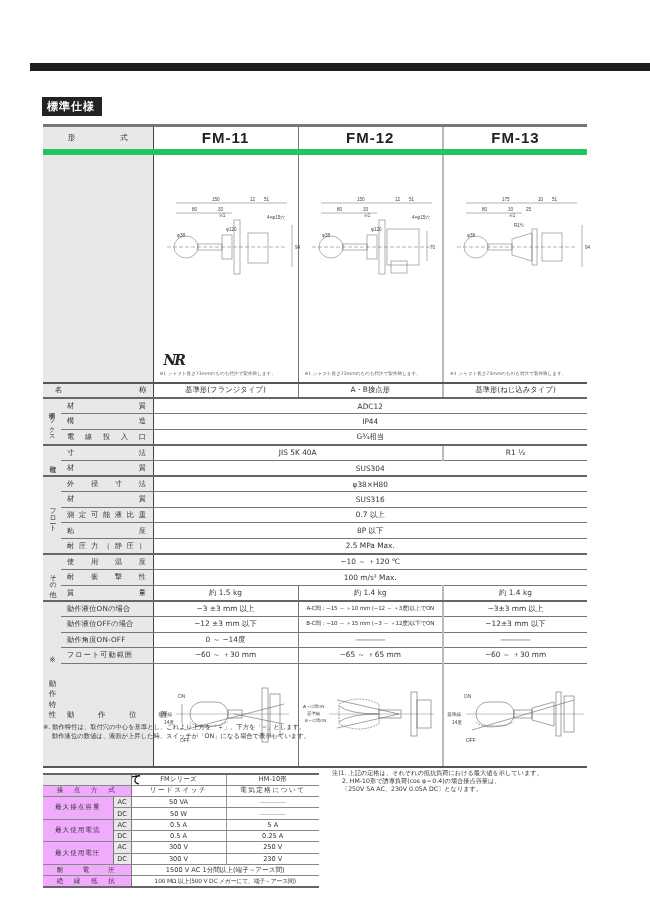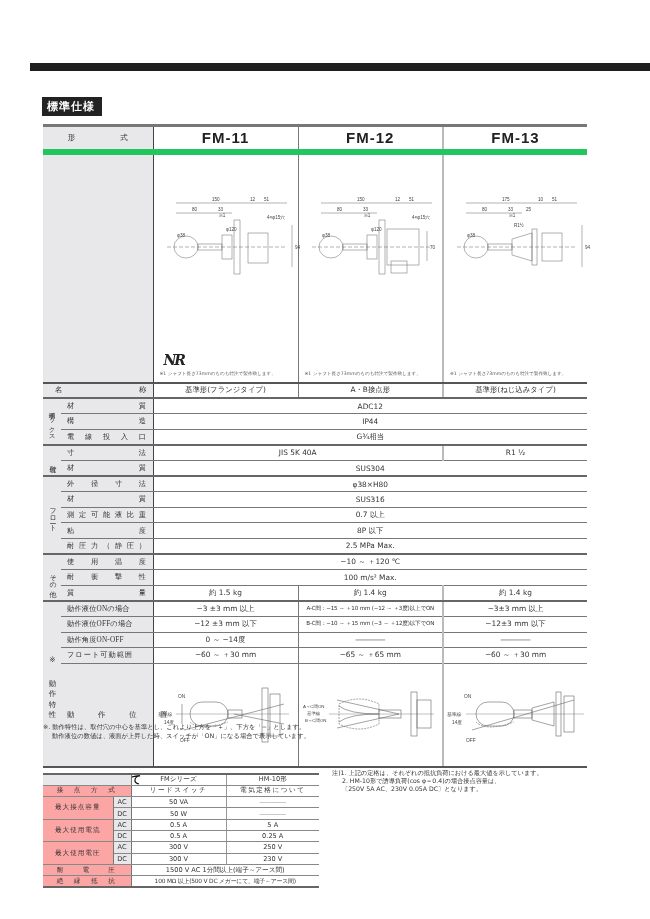--- a/index.html
+++ b/index.html
@@ -3,40 +3,40 @@
 <meta charset="utf-8">
 <style>
   * { box-sizing: border-box; margin: 0; padding: 0; }
   body { width: 650px; height: 919px; background: #fff; font-family: "DejaVu Sans", "Liberation Sans", sans-serif; color: #333; position: relative; overflow: hidden; }
   .topbar { position: absolute; left: 30px; top: 63px; width: 620px; height: 8px; background: #1e1e1e; }
   .section-badge { position: absolute; left: 42px; top: 97px; background: #222; color: #fff; font-size: 11px; font-weight: bold; padding: 2px 7px 2px 5px; letter-spacing: 1px; }
   table { border-collapse: collapse; }
   .spec { position: absolute; left: 43px; top: 124px; width: 544px; font-size: 7.4px; table-layout: fixed; }
   .spec td { border-bottom: 1px solid #777; text-align: center; vertical-align: middle; height: 15.6px; padding: 0; white-space: nowrap; }
   .spec .grp { background: #e8e8ea; width: 18px; font-size: 7px; line-height: 1.25; border-bottom: 1px solid #777; }
-  .spec .lbl { background: #e8e8ea; border-right: 1px solid #444; text-align: justify; text-align-last: justify; padding: 0 6px 0 6px; font-size: 7.2px; letter-spacing: 0.5px; font-family: Liberation Serif, serif; }
+  .spec .lbl { background: #e8e8ea; border-right: 1px solid #444; text-align: justify; text-align-last: justify; padding: 0 6px 0 6px; font-size: 7.2px; letter-spacing: 0.5px; }
   .spec .lbl-wide { background: #e8e8ea; border-right: 1px solid #444; padding: 0 6px; }
   .spec .vsep { border-left: 1px solid #777; }
   .spec .vsep2 { border-left: 2px solid #bbb; }
   .spec tr.head td { height: 26px; border-top: 3px solid #777; border-bottom: 6px solid #22c55e; background: #fff; }
   .spec tr.head td.hl { background: #e8e8ea; border-right: 1px solid #444; font-size: 7.5px; }
   .spec tr.head .model { font-size: 15px; font-weight: bold; color: #222; letter-spacing: 1px; font-family: "Liberation Sans", sans-serif; }
   .spec tr.draw td { height: 231px; border-bottom: 2px solid #555; vertical-align: top; position: relative; }
   .spec tr.draw td.hl { background: #e8e8ea; border-right: 1px solid #444; }
   .spec tr.thick td { border-bottom: 2px solid #666; }
   .spec tr.pos td { height: 104px; border-bottom: 2px solid #555; }
   .note-sm { position: absolute; left: 6px; bottom: 6px; font-size: 4.6px; color: #555; white-space: nowrap; }
   .nr { position: absolute; left: 10px; bottom: 14px; font-size: 14px; font-style: italic; font-weight: bold; font-family: "DejaVu Serif", serif; color: #222; letter-spacing: -2px; }
   .drawing { position: absolute; left: 8px; top: 40px; width: 140px; height: 80px; }
   .footnote { position: absolute; left: 43px; top: 722px; font-size: 6.3px; line-height: 9px; color: #333; }
   .footnote div:nth-child(2) { padding-left: 9px; }
   .elec-title { position: absolute; left: 43px; top: 772px; font-size: 11px; font-weight: bold; color: #111; }
   .elec { position: absolute; left: 43px; top: 773px; width: 276px; font-size: 6.6px; table-layout: fixed; border-top: 2px solid #666; }
   .elec td { height: 11.3px; border-bottom: 1px solid #888; text-align: center; padding: 0; white-space: nowrap; }
-  .elec .l { background: #fca5a5; border-right: 1px solid #777; letter-spacing: 2px; margin-left: 24px; }
+  .elec .l { background: #f0abfc; border-right: 1px solid #777; letter-spacing: 2px; margin-left: 24px; }
   .elec .sub { background: #e8e8ea; border-right: 1px solid #777; }
   .elec .c2 { border-right: 1px solid #999; }
   .elec tr.last td { border-bottom: 2px solid #666; }
   .elec-notes { position: absolute; left: 332px; top: 769px; font-size: 6.2px; line-height: 8px; color: #333; }
   .elec-notes div:nth-child(n+2) { padding-left: 10px; }
   svg text { font-family: "Liberation Sans", sans-serif; }
 </style>
 </head>
 <body>
 

